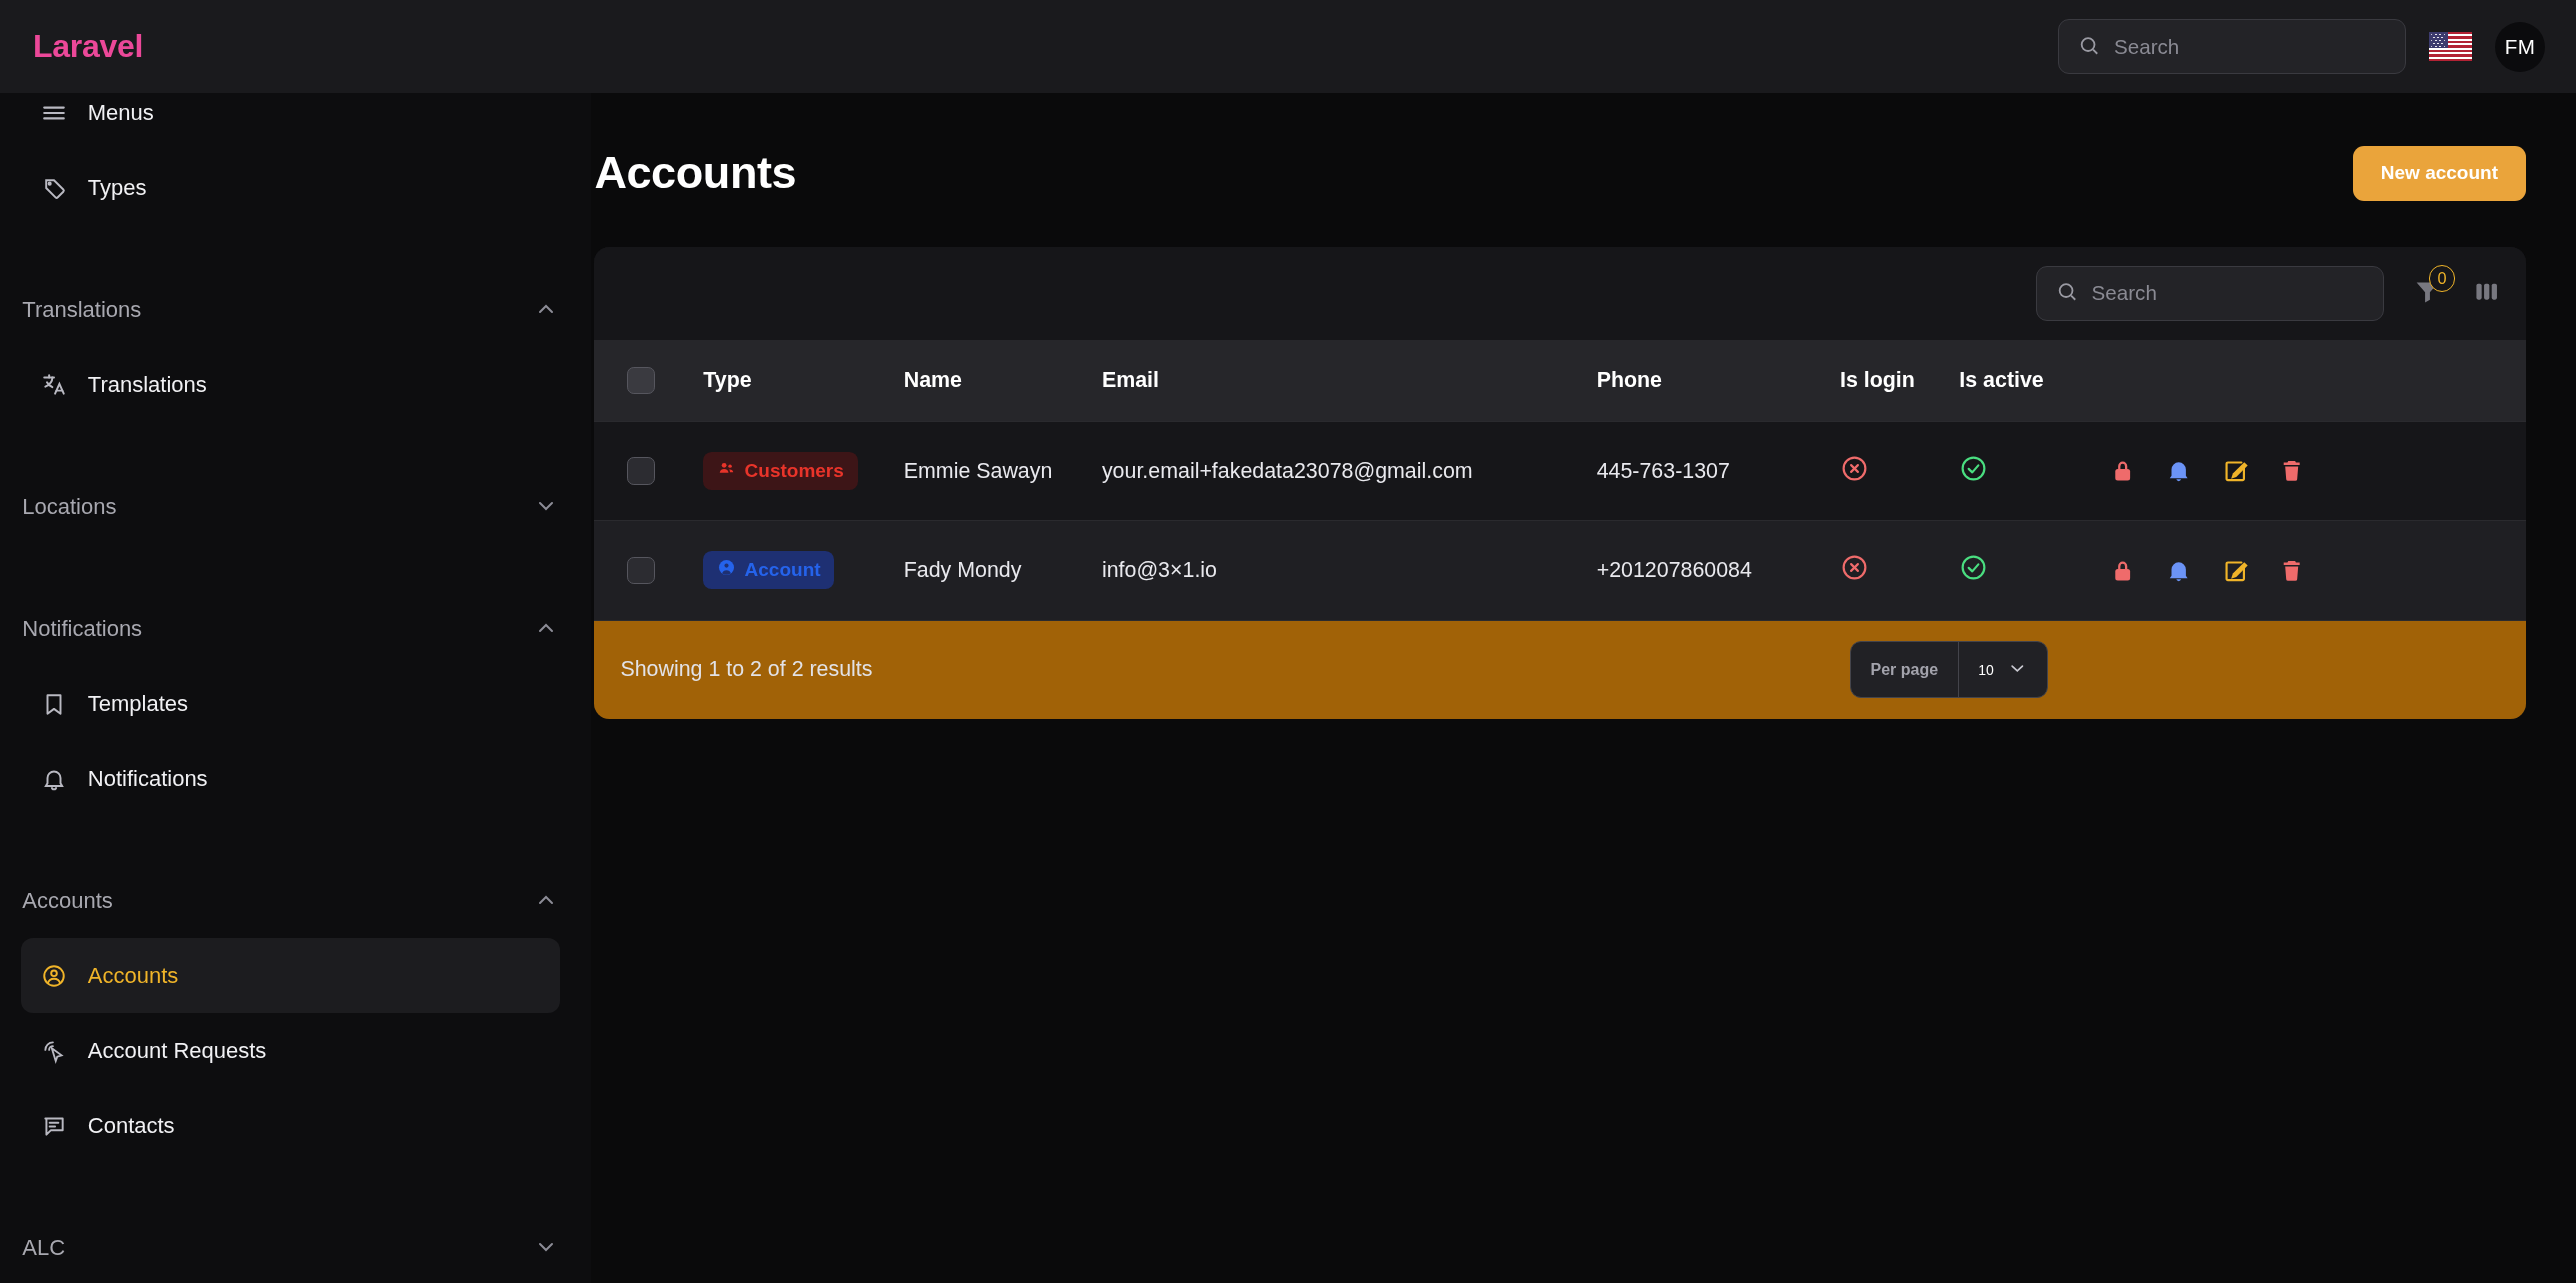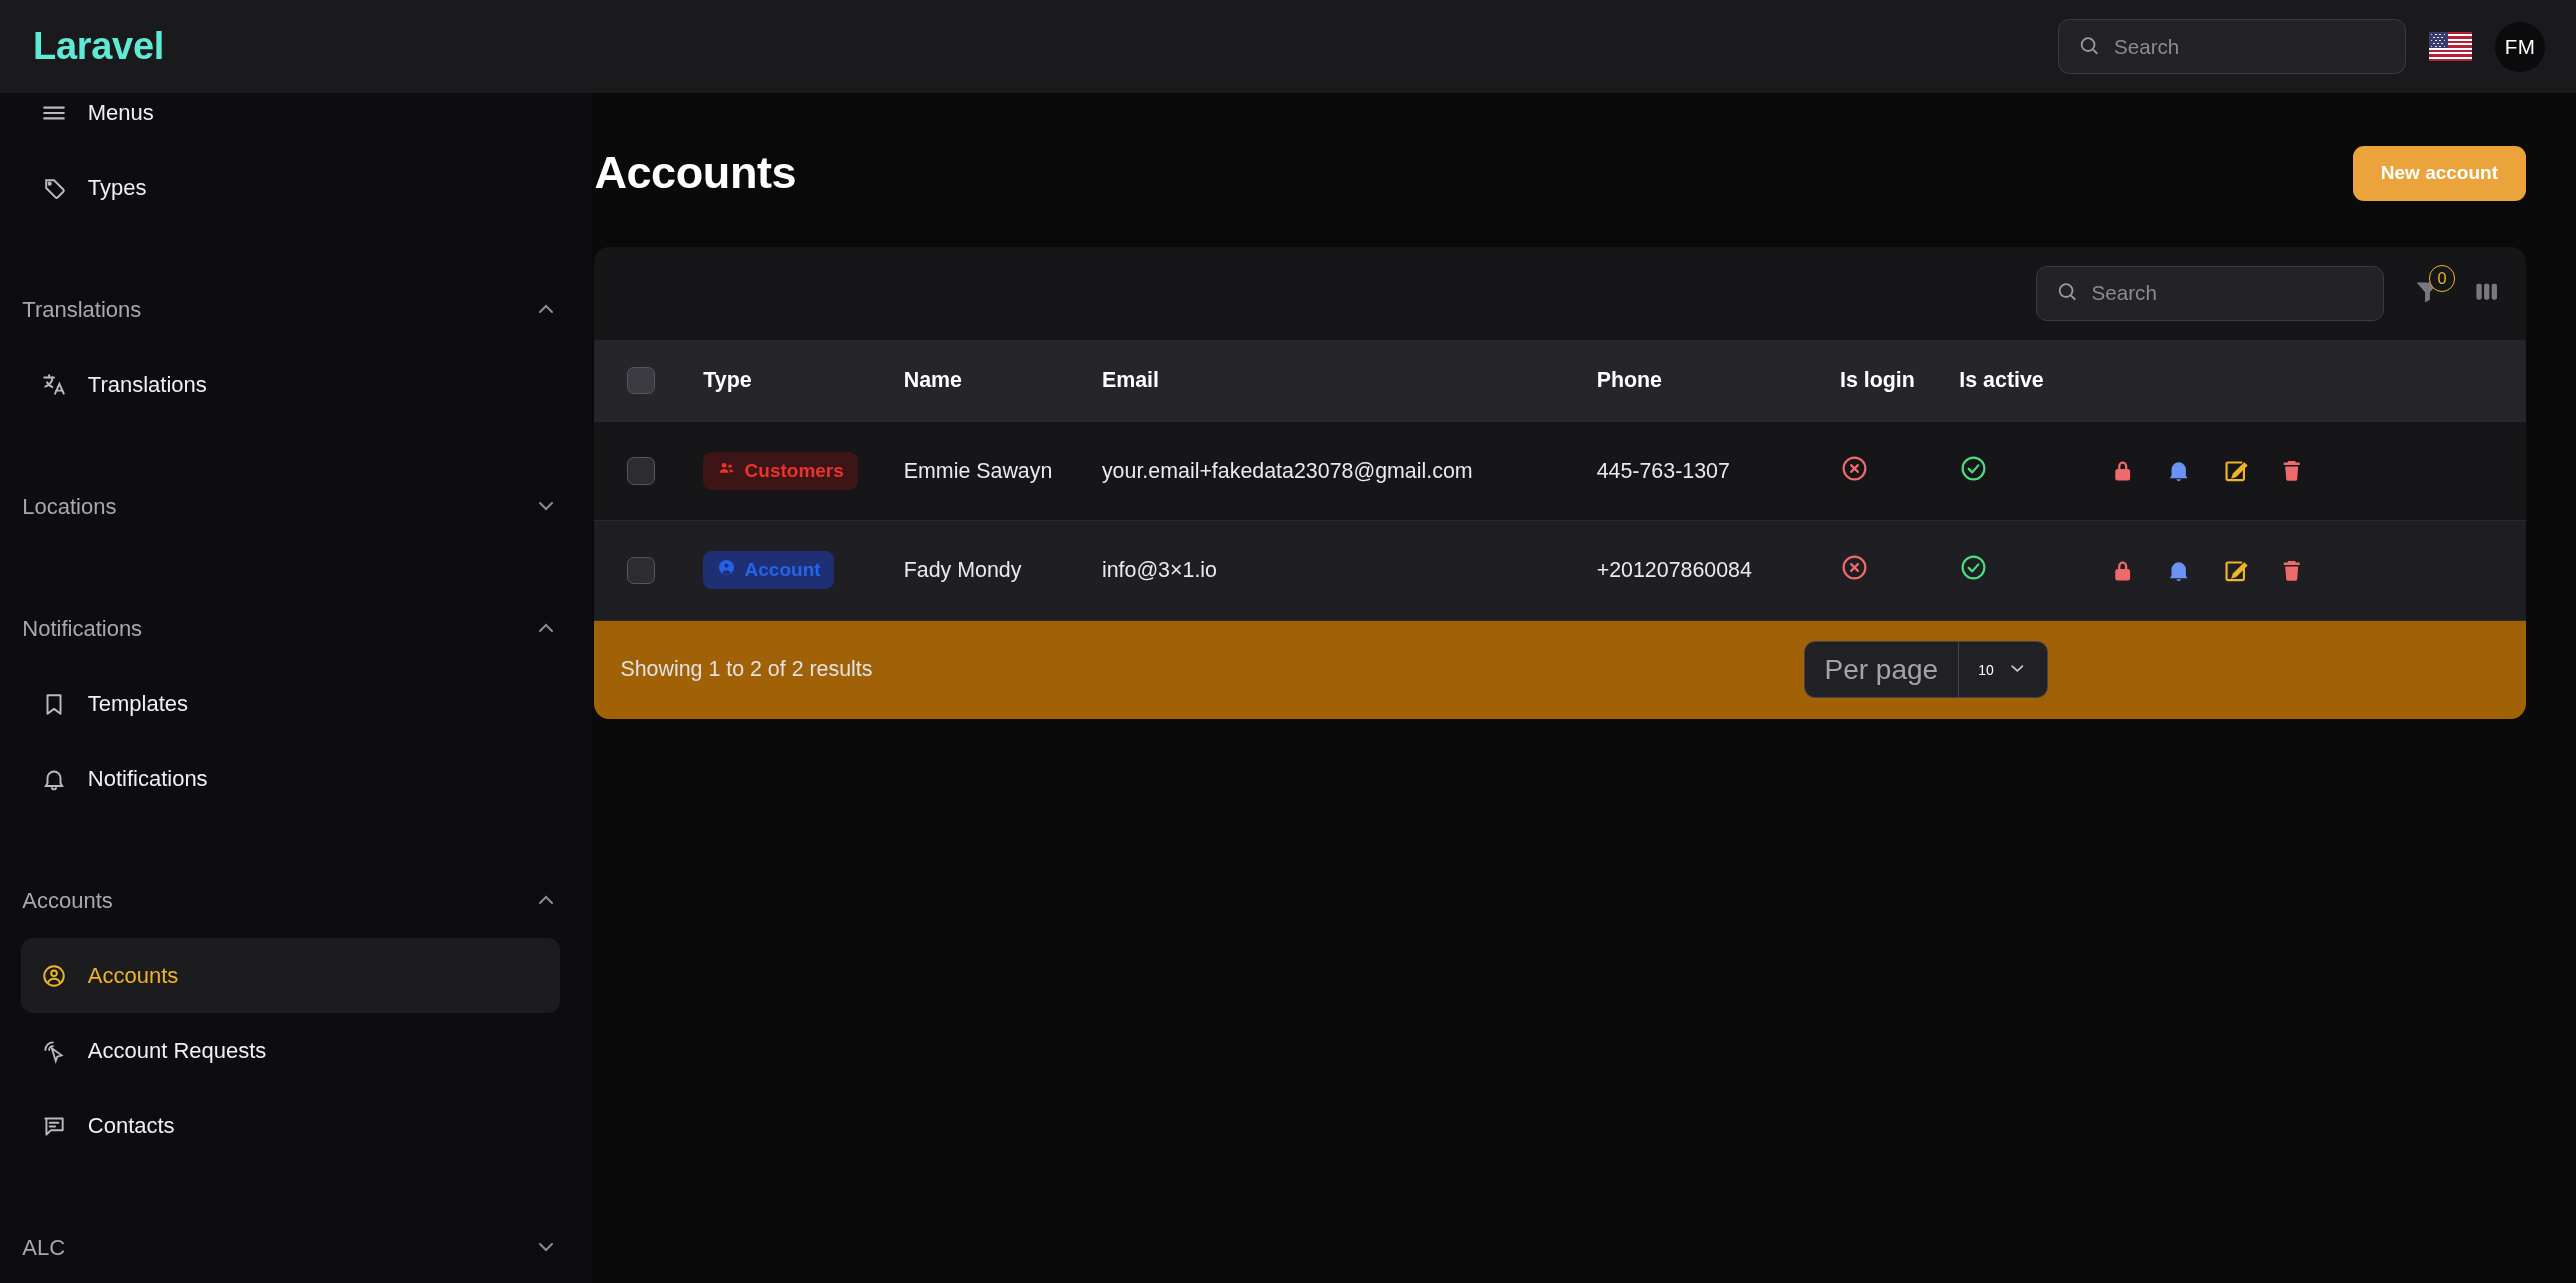--- a/index.html
+++ b/index.html
@@ -13,21 +13,21 @@
 
   
   #topbar {
     position: absolute; top: 0; left: 0; width: 2576px; height: 93px;
     background: #1a1a1d;
     display: flex; align-items: center;
     z-index: 30;
   }
   #brand {
     margin-left: 33px;
-    font-size: 38px; font-weight: bold; color: #5eead4;
+    font-size: 32px; font-weight: bold; color: #ec4899;
     letter-spacing: -0.3px;
   }
   #topbar-right {
     margin-left: auto; margin-right: 31px;
     display: flex; align-items: center; gap: 23px;
   }
   .searchbox {
     position: relative;
     width: 348px; height: 55px;
     background: #232327;
@@ -187,22 +187,23 @@
   }
   #results-text { font-size: 21.4px; color: #e2e2e7; }
   #perpage {
     margin-left: auto; margin-right: 437px;
     display: flex; align-items: stretch; height: 57px;
     border: 0.9px solid #44444b; border-radius: 11px; overflow: hidden;
     background: #212125; cursor: pointer;
   }
   #perpage .pp-label {
     display: flex; align-items: center; padding: 0 20px;
-    font-size: 28px; color: #a3a3ac;
+    font-size: 16px; color: #a3a3ac;
     border-right: 0.9px solid #44444b;
+    font-weight: bold;
   }
   #perpage .pp-value {
     display: flex; align-items: center; gap: 13.7px; padding: 0 19px;
     font-size: 14px; color: #ffffff;
   }
 </style>
 </head>
 <body>
 
 <div id="topbar">

